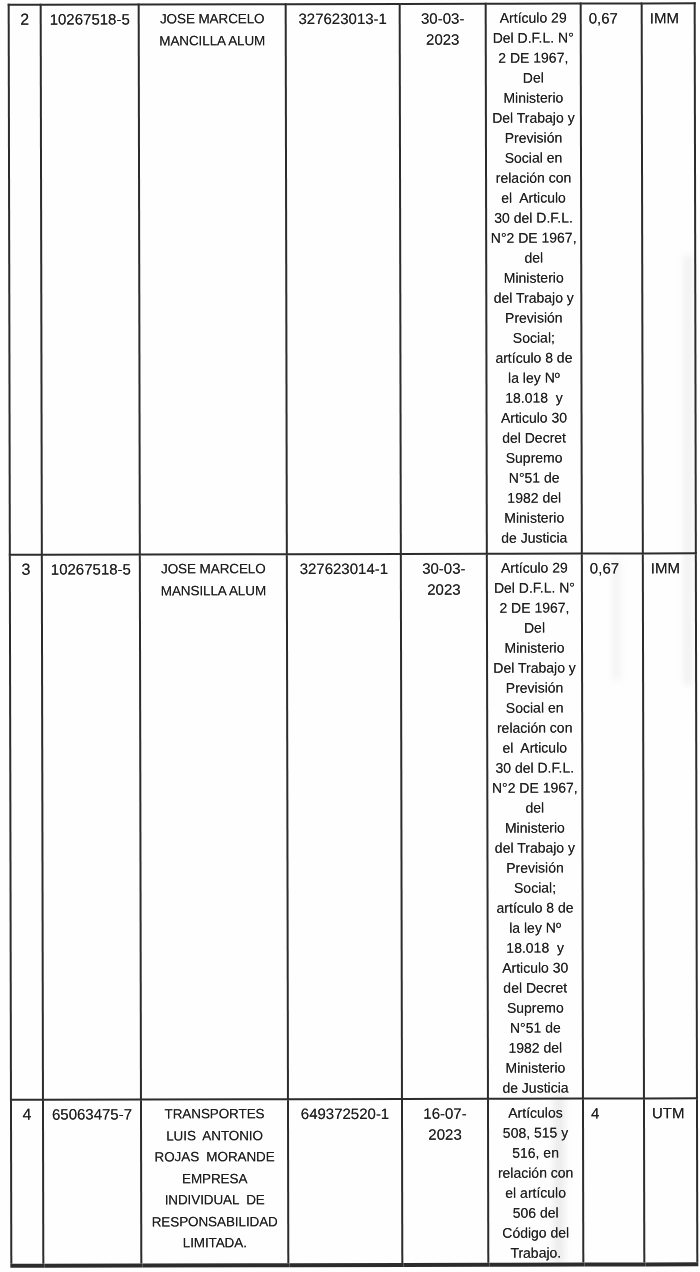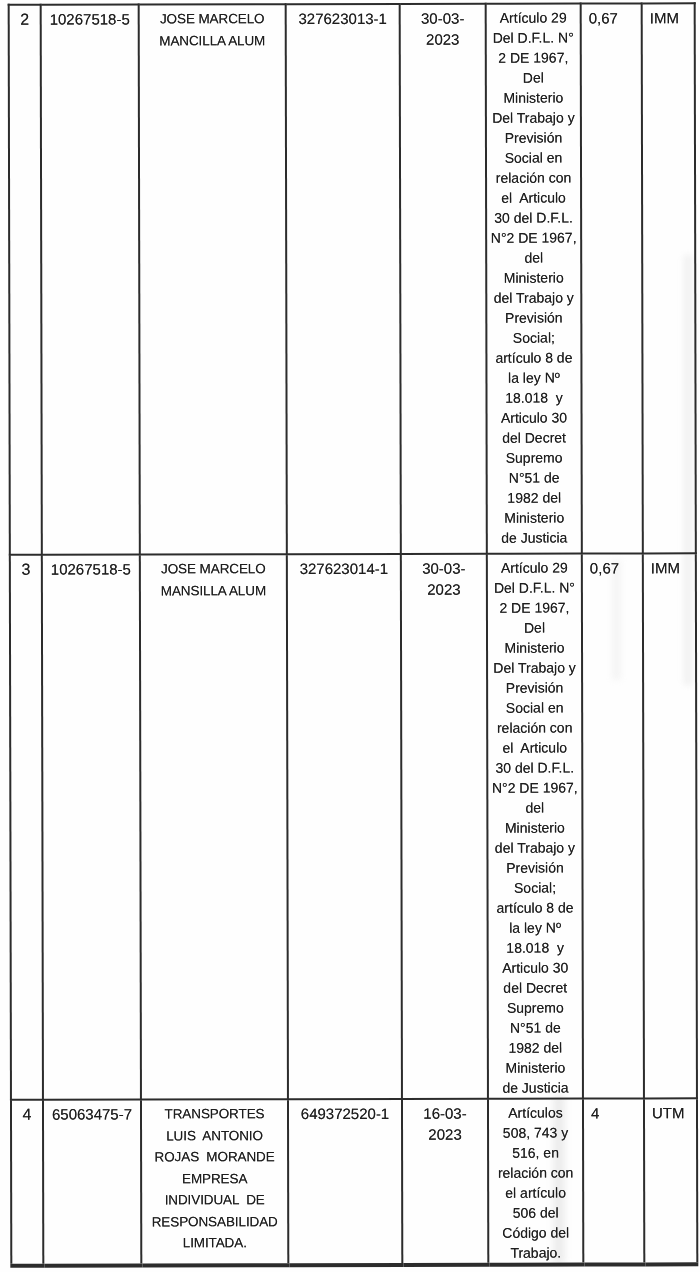--- a/index.html
+++ b/index.html
@@ -165,24 +165,24 @@
         <td class="c-num">4</td>
         <td class="c-rut">65063475-7</td>
         <td class="c-name">TRANSPORTES
 LUIS  ANTONIO
 ROJAS  MORANDE
 EMPRESA
 INDIVIDUAL  DE
 RESPONSABILIDAD
 LIMITADA.</td>
         <td class="c-doc">649372520-1</td>
-        <td class="c-date">16-03-
+        <td class="c-date">16-07-
 2023</td>
         <td class="c-legal">Artículos
-508, 743 y
+508, 515 y
 516, en
 relación con
 el artículo
 506 del
 Código del
 Trabajo.</td>
         <td class="c-amt">4</td>
         <td class="c-unit">UTM</td>
       </tr>
     </tbody>

